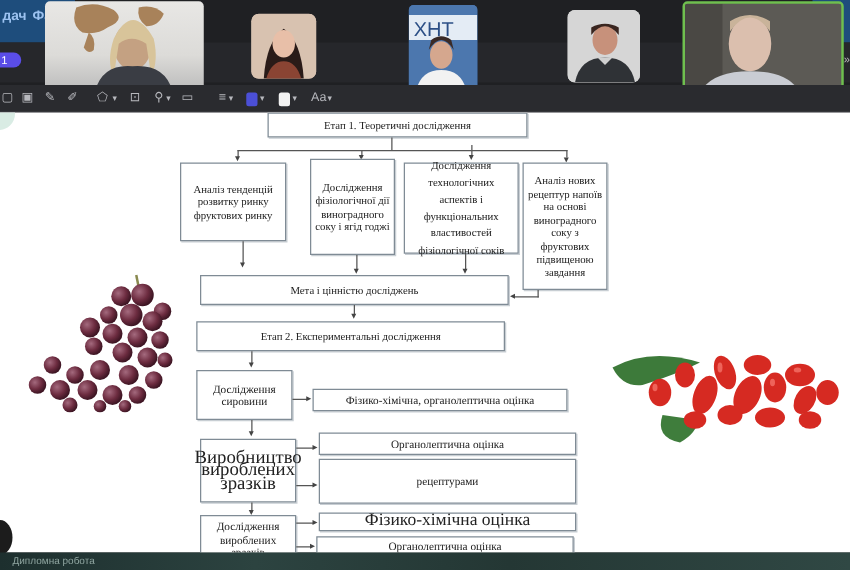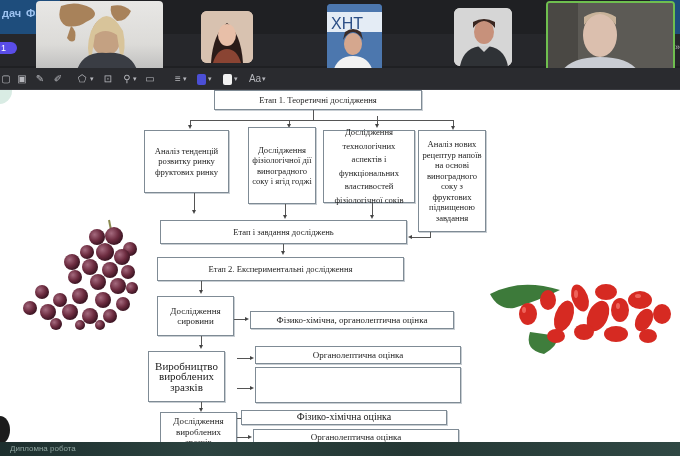--- a/index.html
+++ b/index.html
@@ -252,21 +252,21 @@
       <div class="arrow-down" style="left:192px; top:120px;"></div>
       <div class="line" style="left:285px; top:114px; width:1px; height:12px;"></div>
       <div class="arrow-down" style="left:283px; top:125px;"></div>
       <div class="line" style="left:372px; top:113px; width:1px; height:13px;"></div>
       <div class="arrow-down" style="left:370px; top:125px;"></div>
       <div class="line" style="left:430px; top:142px; width:1px; height:6px;"></div>
       <div class="line" style="left:412px; top:147px; width:19px; height:1px;"></div>
       <div class="arrow-left" style="left:408px; top:145px;"></div>
 
       <div class="box" style="left:160px; top:130px; width:247px; height:24px;">
-        <span>Етап і завдання досліджень</span>
+        <span>Мета і цінністю досліджень</span>
       </div>
 
       <div class="line" style="left:283px; top:154px; width:1px; height:8px;"></div>
       <div class="arrow-down" style="left:281px; top:161px;"></div>
 
       <div class="box" style="left:157px; top:167px; width:247px; height:24px;">
         <span>Етап 2. Експериментальні дослідження</span>
       </div>
 
       <div class="line" style="left:201px; top:191px; width:1px; height:10px;"></div>
@@ -280,52 +280,53 @@
       </div>
       <div class="line" style="left:234px; top:229px; width:12px; height:1px;"></div>
       <div class="arrow-right" style="left:245px; top:227px;"></div>
       <div class="box" style="left:250px; top:221px; width:204px; height:18px; font-size:9px;">
         <span>Фізико-хімічна, органолептична оцінка</span>
       </div>
 
       <div class="line" style="left:201px; top:246px; width:1px; height:10px;"></div>
       <div class="arrow-down" style="left:199px; top:255px;"></div>
 
-      <div class="box" style="left:148px; top:261px; width:77px; height:51px; font-size:11px;">
+      <div class="box" style="left:160px; top:261px; width:77px; height:51px; font-size:15px;">
         <div>
           <span>Виробництво</span>
           <span>вироблених</span>
           <span>зразків</span>
         </div>
       </div>
       <div class="line" style="left:237px; top:268px; width:14px; height:1px;"></div>
       <div class="arrow-right" style="left:250px; top:266px;"></div>
       <div class="box" style="left:255px; top:256px; width:206px; height:18px; font-size:9px;">
         <span>Органолептична оцінка</span>
       </div>
       <div class="line" style="left:237px; top:298px; width:14px; height:1px;"></div>
       <div class="arrow-right" style="left:250px; top:296px;"></div>
       <div class="box" style="left:255px; top:277px; width:206px; height:36px; font-size:9px;">
         <div>
+          <span>рецептурами</span>
         </div>
       </div>
 
       <div class="line" style="left:201px; top:312px; width:1px; height:8px;"></div>
       <div class="arrow-down" style="left:199px; top:318px;"></div>
 
       <div class="box" style="left:160px; top:322px; width:77px; height:40px; font-size:9px;">
         <div>
           <span>Дослідження</span>
           <span>вироблених</span>
           <span>зразків</span>
         </div>
       </div>
       <div class="line" style="left:237px; top:328px; width:14px; height:1px;"></div>
       <div class="arrow-right" style="left:250px; top:326px;"></div>
-      <div class="box" style="left:241px; top:320px; width:206px; height:15px; font-size:10px;">
+      <div class="box" style="left:255px; top:320px; width:206px; height:15px; font-size:14px;">
         <span>Фізико-хімічна оцінка</span>
       </div>
       <div class="line" style="left:237px; top:347px; width:12px; height:1px;"></div>
       <div class="arrow-right" style="left:248px; top:345px;"></div>
       <div class="box" style="left:253px; top:339px; width:206px; height:17px; font-size:9px;">
         <span>Органолептична оцінка</span>
       </div>
     </div>
   </div>
 

